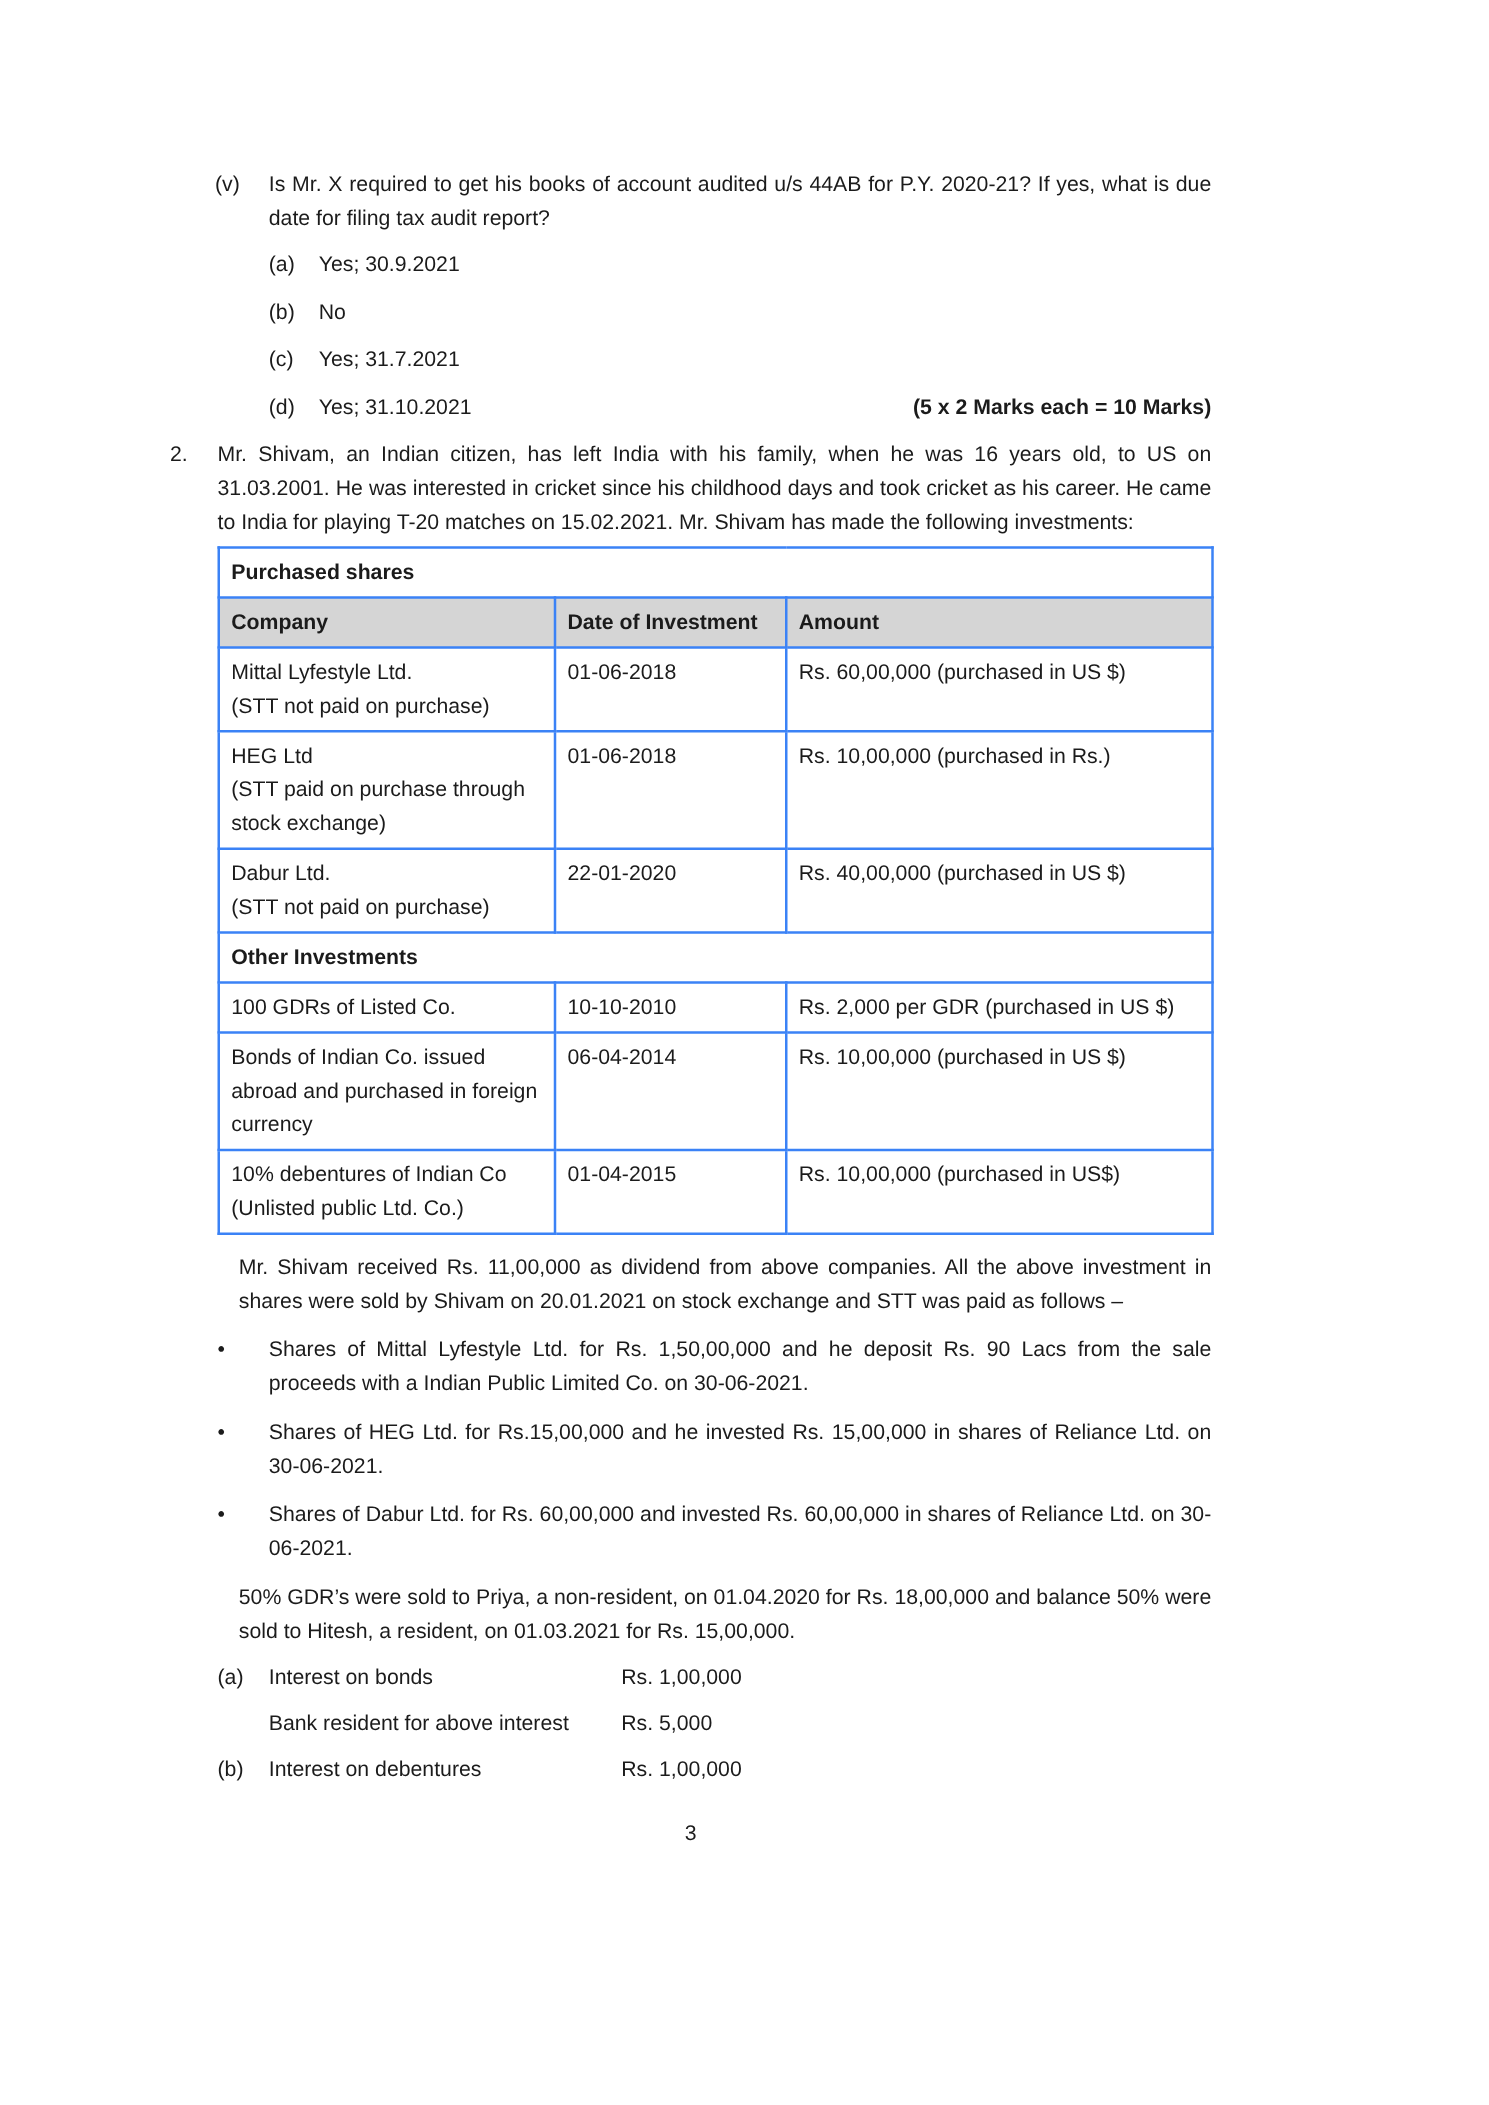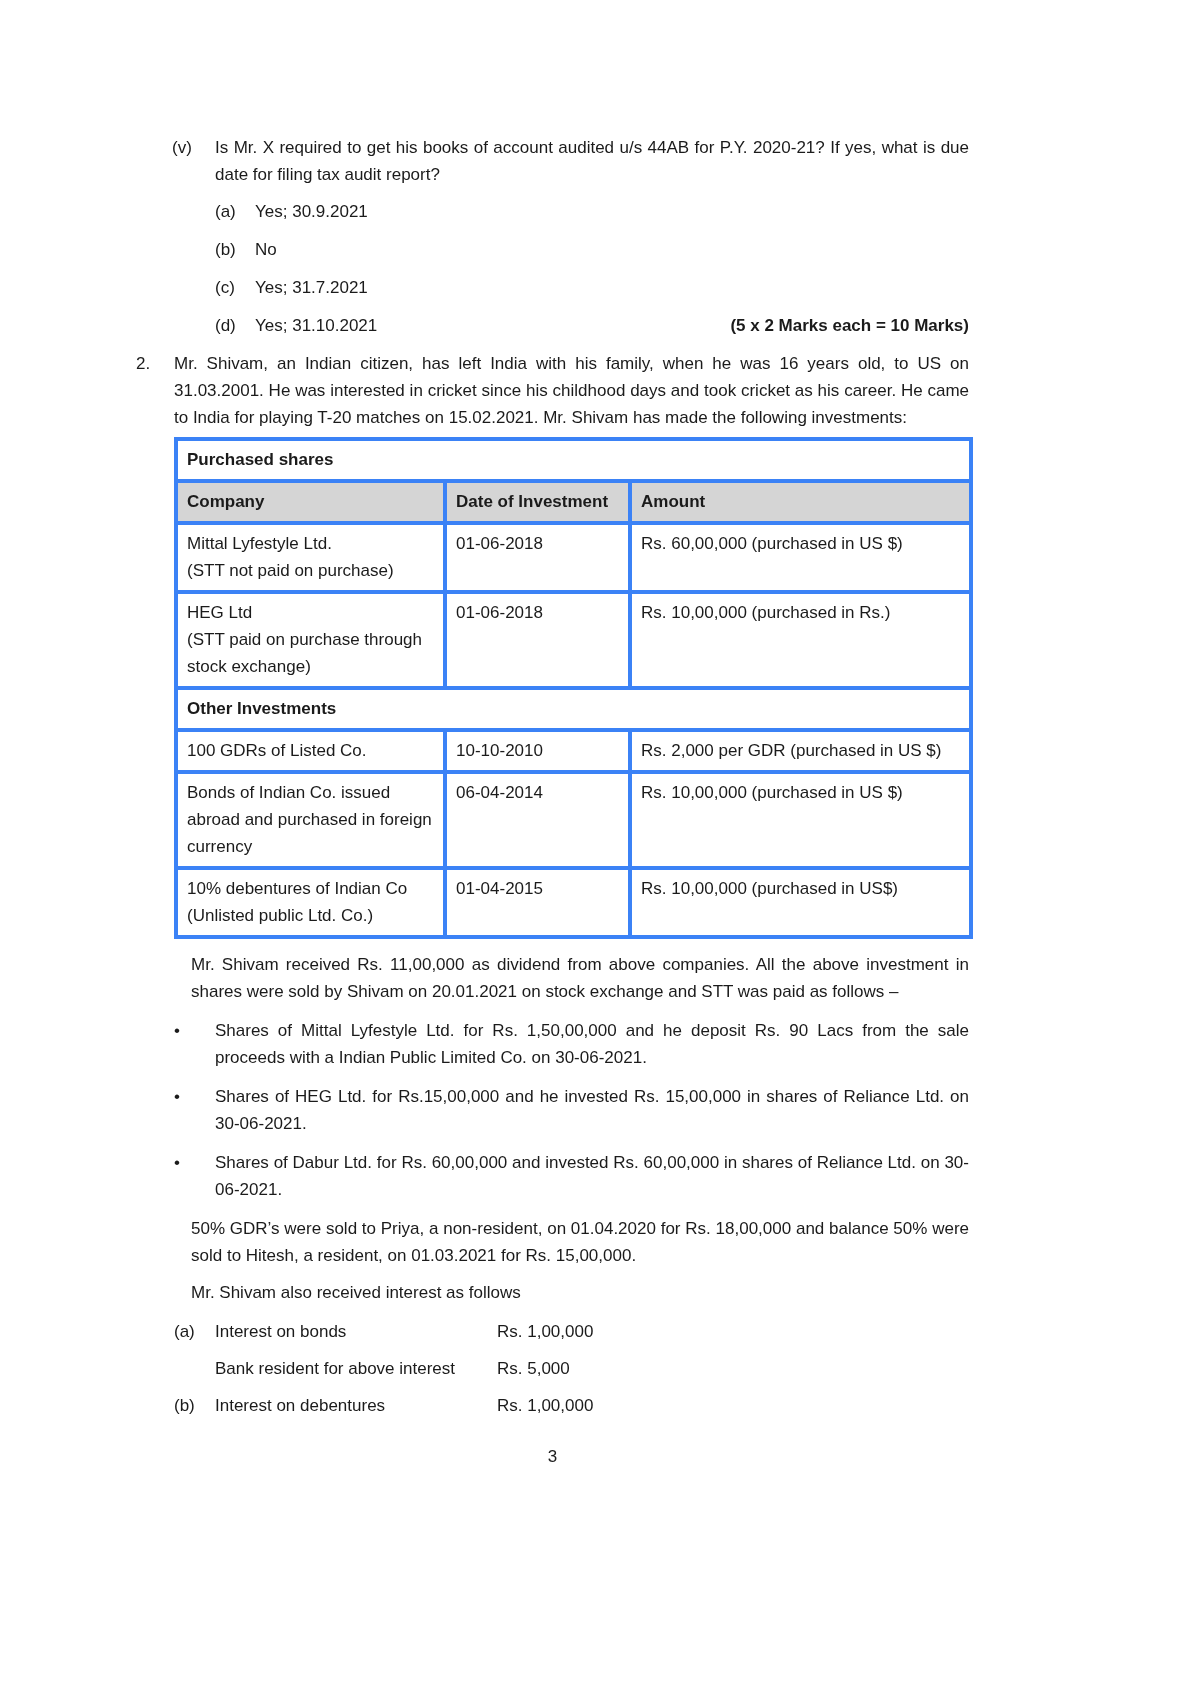--- a/index.html
+++ b/index.html
@@ -30,21 +30,21 @@
   
   .inv-table {
     margin-left:38px; width:795px;
     border-collapse:collapse; table-layout:fixed;
     margin-bottom:12px;
   }
   .inv-table col.c1 { width:269px; }
   .inv-table col.c2 { width:185px; }
   .inv-table col.c3 { width:341px; }
   .inv-table td, .inv-table th {
-    border:4px solid #3b82f6;
+    border:2px solid #3b82f6;
     padding:5px 9px 6px 9px;
     vertical-align:top;
     text-align:left;
     font-size:17px; line-height:27px;
   }
   .inv-table .section-cell { font-weight:bold; background:#ffffff; }
   .inv-table .head-cell { font-weight:bold; background:#d5d5d5; }
   .pre { white-space:pre-line; }
   .cell-justify { text-align:justify; }
 
@@ -112,20 +112,26 @@
         <td>01-06-2018</td>
         <td>Rs. 60,00,000 (purchased in US $)</td>
       </tr>
       <tr>
         <td class="pre">HEG Ltd
 (STT paid on purchase through stock exchange)</td>
         <td>01-06-2018</td>
         <td>Rs. 10,00,000 (purchased in Rs.)</td>
       </tr>
       <tr>
+        <td class="pre">Dabur Ltd.
+(STT not paid on purchase)</td>
+        <td>22-01-2020</td>
+        <td>Rs. 40,00,000 (purchased in US $)</td>
+      </tr>
+      <tr>
         <td class="section-cell" colspan="3">Other Investments</td>
       </tr>
       <tr>
         <td>100 GDRs of Listed Co.</td>
         <td>10-10-2010</td>
         <td>Rs. 2,000 per GDR (purchased in US $)</td>
       </tr>
       <tr>
         <td class="cell-justify">Bonds of Indian Co. issued abroad and purchased in foreign currency</td>
         <td>06-04-2014</td>
@@ -150,21 +156,20 @@
     <div class="bullet-glyph">•</div>
     <div class="bullet-text">Shares of HEG Ltd. for Rs.15,00,000 and he invested Rs. 15,00,000 in shares of Reliance Ltd. on 30-06-2021.</div>
   </div>
   <div class="bullet-row">
     <div class="bullet-glyph">•</div>
     <div class="bullet-text">Shares of Dabur Ltd. for Rs. 60,00,000 and invested Rs. 60,00,000 in shares of Reliance Ltd. on 30-06-2021.</div>
   </div>
 
   <div class="para" style="margin-bottom:10px;">50% GDR’s were sold to Priya, a non-resident, on 01.04.2020 for Rs. 18,00,000 and balance 50% were sold to Hitesh, a resident, on 01.03.2021 for Rs. 15,00,000.</div>
 
-  <div class="para">Mr. Shivam also received interest as follows</div>
 
   <div class="interest-row">
     <div>(a)</div>
     <div>Interest on bonds</div>
     <div>Rs. 1,00,000</div>
   </div>
   <div class="interest-row">
     <div></div>
     <div>Bank resident for above interest</div>
     <div>Rs. 5,000</div>

